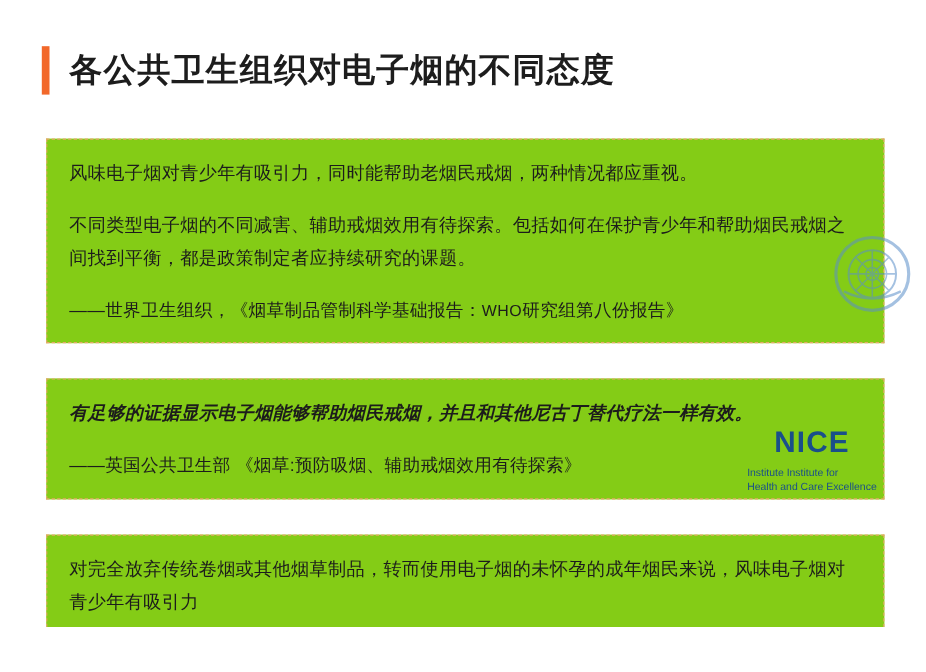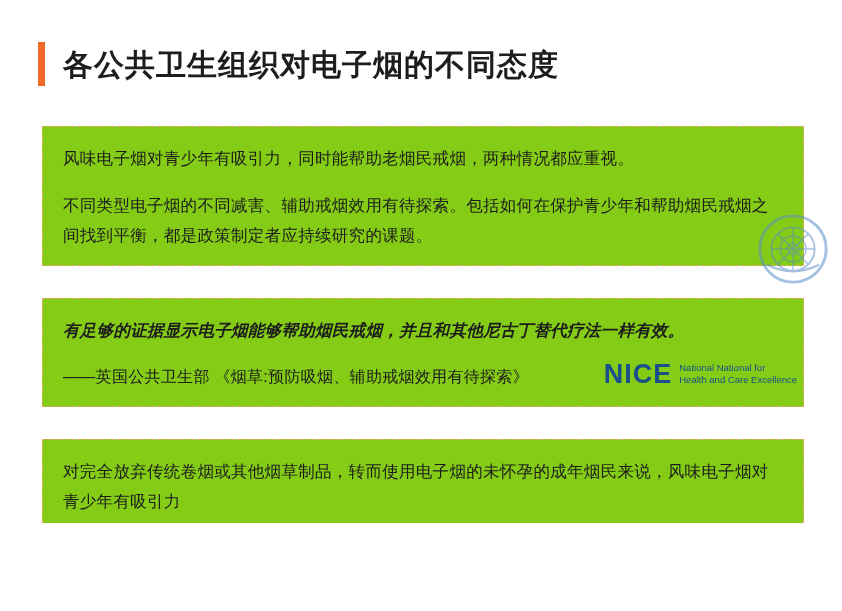--- a/index.html
+++ b/index.html
@@ -81,24 +81,25 @@
     right: -26px;
     top: 86px;
     width: 72px;
     height: 72px;
     opacity: 0.55;
     pointer-events: none;
   }
   .nice-logo {
     position: absolute;
     right: 6px;
-    bottom: 16px;
+    bottom: 4px;
     display: flex;
     align-items: center;
     gap: 7px;
+    flex-direction: column;
   }
   .nice-word {
     font-size: 27px;
     font-weight: bold;
     color: #1a4f8a;
     letter-spacing: 1px;
     font-family: "Liberation Sans", sans-serif;
   }
   .nice-sub {
     font-size: 9.5px;
@@ -116,20 +117,21 @@
 <div class="page">
 
   <div class="title-row">
     <div class="title-bar"></div>
     <div class="title-text">各公共卫生组织对电子烟的不同态度</div>
   </div>
 
   <div class="quote-block q1">
     <div class="q-line">风味电子烟对青少年有吸引力，同时能帮助老烟民戒烟，两种情况都应重视。</div>
     <div class="q-line">不同类型电子烟的不同减害、辅助戒烟效用有待探索。包括如何在保护青少年和帮助烟民戒烟之间找到平衡，都是政策制定者应持续研究的课题。</div>
+    <div class="q-source"><span>——世界卫生组织，《烟草制品管制科学基础报告：</span><span class="smallcaps">WHO</span><span>研究组第八份报告》</span></div>
 
     <svg class="un-logo" viewBox="0 0 100 100">
       <circle cx="50" cy="50" r="46" fill="none" stroke="#5b8fc9" stroke-width="4"></circle>
       <circle cx="50" cy="50" r="30" fill="none" stroke="#5b8fc9" stroke-width="2.5"></circle>
       <circle cx="50" cy="50" r="18" fill="none" stroke="#5b8fc9" stroke-width="2"></circle>
       <circle cx="50" cy="50" r="8" fill="none" stroke="#5b8fc9" stroke-width="2"></circle>
       <line x1="50" y1="20" x2="50" y2="80" stroke="#5b8fc9" stroke-width="2"></line>
       <line x1="20" y1="50" x2="80" y2="50" stroke="#5b8fc9" stroke-width="2"></line>
       <line x1="29" y1="29" x2="71" y2="71" stroke="#5b8fc9" stroke-width="2"></line>
       <line x1="71" y1="29" x2="29" y2="71" stroke="#5b8fc9" stroke-width="2"></line>
@@ -137,21 +139,21 @@
     </svg>
   </div>
 
   <div class="quote-block q2">
     <div class="q-line bold">有足够的证据显示电子烟能够帮助烟民戒烟，并且和其他尼古丁替代疗法一样有效。</div>
     <div class="q-source">——英国公共卫生部 《烟草:预防吸烟、辅助戒烟效用有待探索》</div>
 
     <div class="nice-logo">
       <div class="nice-word">NICE</div>
       <div>
-        <div class="nice-sub">National National for</div>
+        <div class="nice-sub">Institute Institute for</div>
         <div class="nice-sub">Health and Care Excellence</div>
       </div>
     </div>
   </div>
 
   <div class="quote-block q3">
     <div class="q-line">对完全放弃传统卷烟或其他烟草制品，转而使用电子烟的未怀孕的成年烟民来说，风味电子烟对青少年有吸引力</div>
   </div>
 
 </div>

